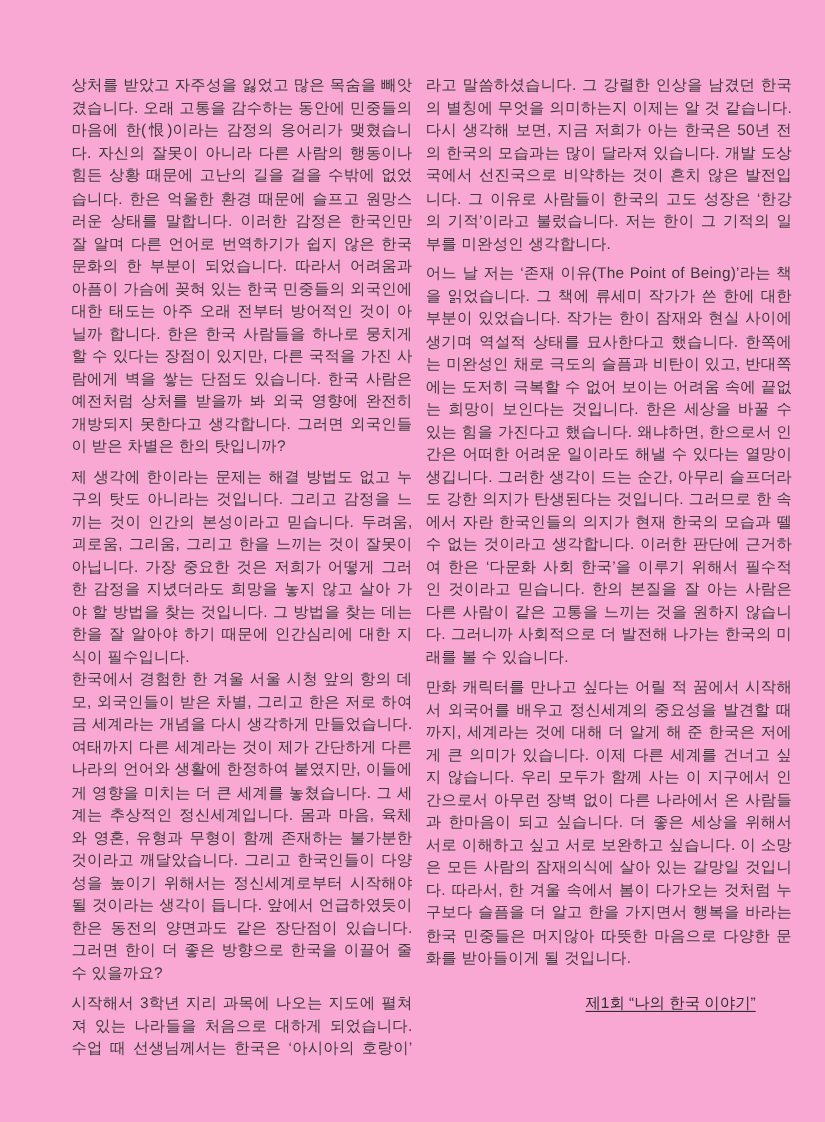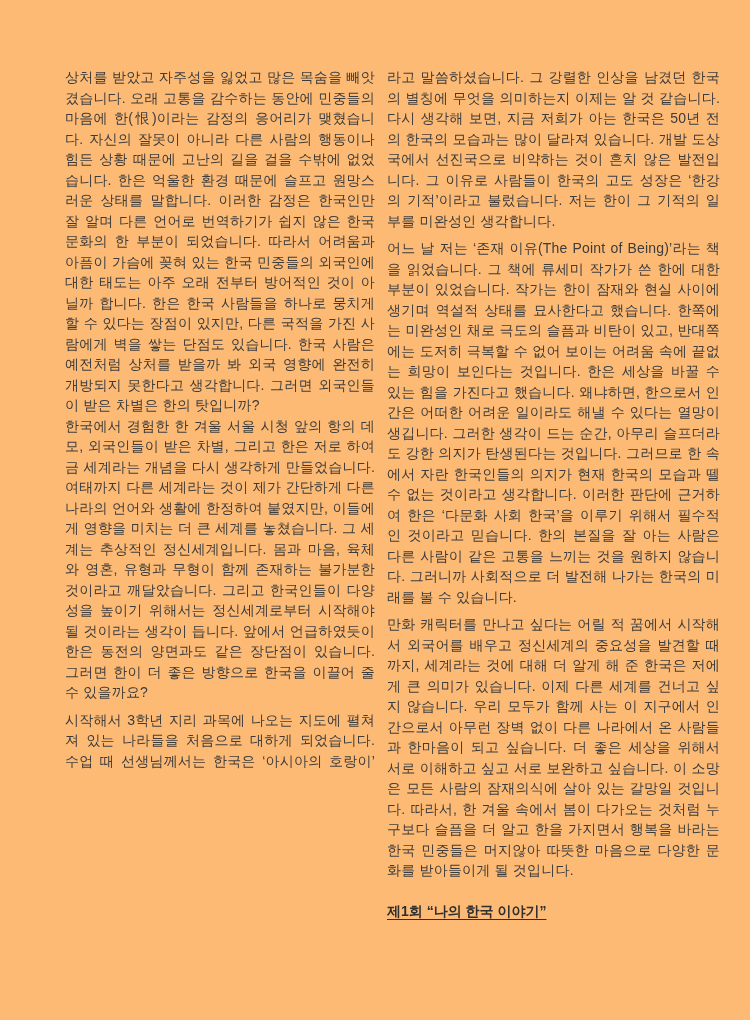--- a/index.html
+++ b/index.html
@@ -4,21 +4,21 @@
 <style>
   html, body {
     margin: 0;
     padding: 0;
     background: #ffffff;
   }
   .page {
     position: relative;
     width: 750px;
     height: 1020px;
-    background: #fdba74;
+    background: #f9a8d4;
     box-sizing: border-box;
     padding: 67px 30px 0 65px;
     display: flex;
     overflow: hidden;
     font-family: "Liberation Sans", "DejaVu Sans", sans-serif;
   }
   .col {
     box-sizing: border-box;
   }
   .col-left {
@@ -42,35 +42,36 @@
     margin-top: 7px;
   }
   .para.justify-last {
     text-align-last: justify;
   }
   .signature {
     margin: 20.5px 33px 0 0;
     font-size: 14px;
     line-height: 20.5px;
     color: #2f2f2f;
-    text-align: left;
-    font-weight: bold;
+    text-align: right;
+    font-weight: normal;
   }
   .signature .sig-text {
     text-decoration: underline;
     text-underline-offset: 3px;
   }
 </style>
 </head>
 <body>
 
 <div class="page">
 
   <div class="col col-left">
     <p class="para">상처를 받았고 자주성을 잃었고 많은 목숨을 빼앗겼습니다. 오래 고통을 감수하는 동안에 민중들의 마음에 한(恨)이라는 감정의 응어리가 맺혔습니다. 자신의 잘못이 아니라 다른 사람의 행동이나 힘든 상황 때문에 고난의 길을 걸을 수밖에 없었습니다. 한은 억울한 환경 때문에 슬프고 원망스러운 상태를 말합니다. 이러한 감정은 한국인만 잘 알며 다른 언어로 번역하기가 쉽지 않은 한국 문화의 한 부분이 되었습니다. 따라서 어려움과 아픔이 가슴에 꽂혀 있는 한국 민중들의 외국인에 대한 태도는 아주 오래 전부터 방어적인 것이 아닐까 합니다. 한은 한국 사람들을 하나로 뭉치게 할 수 있다는 장점이 있지만, 다른 국적을 가진 사람에게 벽을 쌓는 단점도 있습니다. 한국 사람은 예전처럼 상처를 받을까 봐 외국 영향에 완전히 개방되지 못한다고 생각합니다. 그러면 외국인들이 받은 차별은 한의 탓입니까?</p>
+    <p class="para gap">제 생각에 한이라는 문제는 해결 방법도 없고 누구의 탓도 아니라는 것입니다. 그리고 감정을 느끼는 것이 인간의 본성이라고 믿습니다. 두려움, 괴로움, 그리움, 그리고 한을 느끼는 것이 잘못이 아닙니다. 가장 중요한 것은 저희가 어떻게 그러한 감정을 지녔더라도 희망을 놓지 않고 살아 가야 할 방법을 찾는 것입니다. 그 방법을 찾는 데는 한을 잘 알아야 하기 때문에 인간심리에 대한 지식이 필수입니다.</p>
     <p class="para">한국에서 경험한 한 겨울 서울 시청 앞의 항의 데모, 외국인들이 받은 차별, 그리고 한은 저로 하여금 세계라는 개념을 다시 생각하게 만들었습니다. 여태까지 다른 세계라는 것이 제가 간단하게 다른 나라의 언어와 생활에 한정하여 붙였지만, 이들에게 영향을 미치는 더 큰 세계를 놓쳤습니다. 그 세계는 추상적인 정신세계입니다. 몸과 마음, 육체와 영혼, 유형과 무형이 함께 존재하는 불가분한 것이라고 깨달았습니다. 그리고 한국인들이 다양성을 높이기 위해서는 정신세계로부터 시작해야 될 것이라는 생각이 듭니다. 앞에서 언급하였듯이 한은 동전의 양면과도 같은 장단점이 있습니다. 그러면 한이 더 좋은 방향으로 한국을 이끌어 줄 수 있을까요?</p>
     <p class="para gap justify-last">시작해서 3학년 지리 과목에 나오는 지도에 펼쳐져 있는 나라들을 처음으로 대하게 되었습니다. 수업 때 선생님께서는 한국은 ‘아시아의 호랑이’</p>
   </div>
 
   <div class="col col-right">
     <p class="para">라고 말씀하셨습니다. 그 강렬한 인상을 남겼던 한국의 별칭에 무엇을 의미하는지 이제는 알 것 같습니다. 다시 생각해 보면, 지금 저희가 아는 한국은 50년 전의 한국의 모습과는 많이 달라져 있습니다. 개발 도상국에서 선진국으로 비약하는 것이 흔치 않은 발전입니다. 그 이유로 사람들이 한국의 고도 성장은 ‘한강의 기적’이라고 불렀습니다. 저는 한이 그 기적의 일부를 미완성인 생각합니다.</p>
     <p class="para gap">어느 날 저는 ‘존재 이유(The Point of Being)’라는 책을 읽었습니다. 그 책에 류세미 작가가 쓴 한에 대한 부분이 있었습니다. 작가는 한이 잠재와 현실 사이에 생기며 역설적 상태를 묘사한다고 했습니다. 한쪽에는 미완성인 채로 극도의 슬픔과 비탄이 있고, 반대쪽에는 도저히 극복할 수 없어 보이는 어려움 속에 끝없는 희망이 보인다는 것입니다. 한은 세상을 바꿀 수 있는 힘을 가진다고 했습니다. 왜냐하면, 한으로서 인간은 어떠한 어려운 일이라도 해낼 수 있다는 열망이 생깁니다. 그러한 생각이 드는 순간, 아무리 슬프더라도 강한 의지가 탄생된다는 것입니다. 그러므로 한 속에서 자란 한국인들의 의지가 현재 한국의 모습과 뗄 수 없는 것이라고 생각합니다. 이러한 판단에 근거하여 한은 ‘다문화 사회 한국’을 이루기 위해서 필수적인 것이라고 믿습니다. 한의 본질을 잘 아는 사람은 다른 사람이 같은 고통을 느끼는 것을 원하지 않습니다. 그러니까 사회적으로 더 발전해 나가는 한국의 미래를 볼 수 있습니다.</p>
     <p class="para gap">만화 캐릭터를 만나고 싶다는 어릴 적 꿈에서 시작해서 외국어를 배우고 정신세계의 중요성을 발견할 때까지, 세계라는 것에 대해 더 알게 해 준 한국은 저에게 큰 의미가 있습니다. 이제 다른 세계를 건너고 싶지 않습니다. 우리 모두가 함께 사는 이 지구에서 인간으로서 아무런 장벽 없이 다른 나라에서 온 사람들과 한마음이 되고 싶습니다. 더 좋은 세상을 위해서 서로 이해하고 싶고 서로 보완하고 싶습니다. 이 소망은 모든 사람의 잠재의식에 살아 있는 갈망일 것입니다. 따라서, 한 겨울 속에서 봄이 다가오는 것처럼 누구보다 슬픔을 더 알고 한을 가지면서 행복을 바라는 한국 민중들은 머지않아 따뜻한 마음으로 다양한 문화를 받아들이게 될 것입니다.</p>
     <p class="signature">
       <span class="sig-text">제1회 “나의 한국 이야기”</span>

